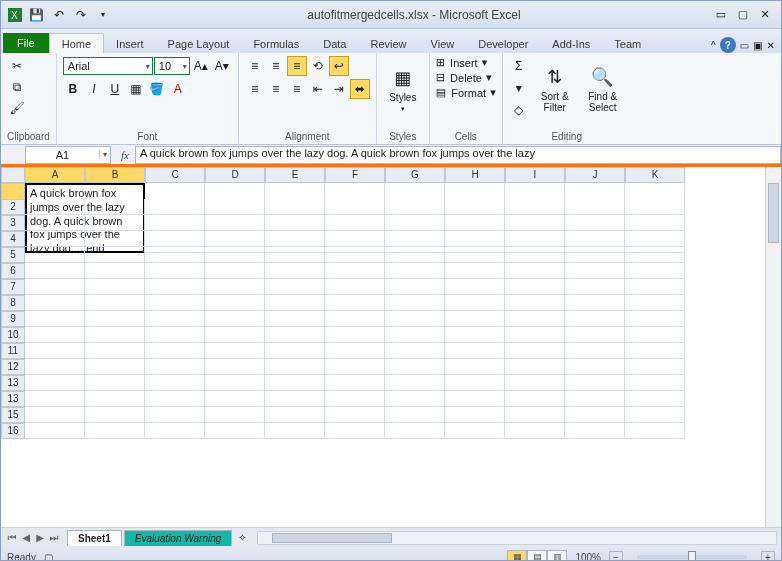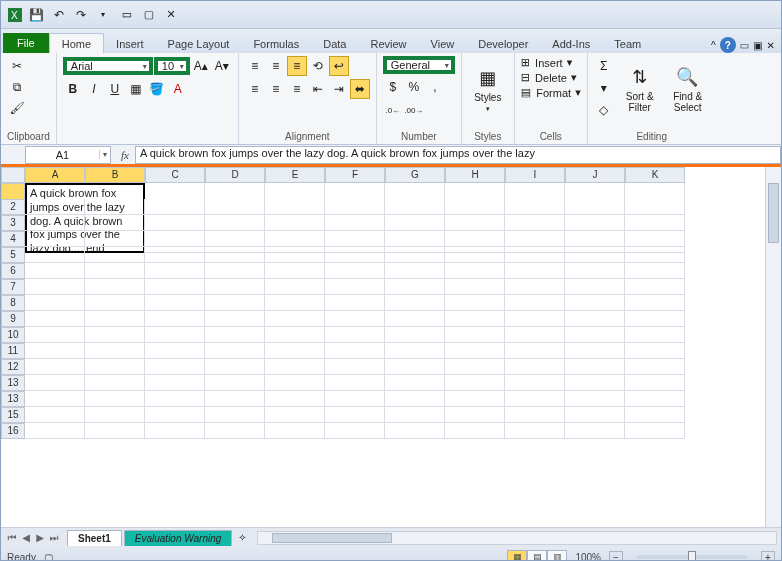--- a/index.html
+++ b/index.html
@@ -20,21 +20,21 @@
 .group { border-right: 1px solid #d0d7e2; padding: 3px 6px 2px; display: flex; flex-direction: column; position:relative; }
 .group-body { flex: 1; display: flex; align-items: flex-start; gap: 4px; }
 .group-label { text-align: center; font-size: 10px; color: #555; padding-top: 1px; position:relative; }
 .bigbtn { display: flex; flex-direction: column; align-items: center; justify-content: center; width: 40px; height: 66px; gap: 2px; }
 .bigbtn .ic { width: 24px; height: 24px; display:flex;align-items:center;justify-content:center;font-size:18px; }
 .bigbtn .lbl { font-size: 10px; text-align: center; line-height: 1.1; }
 .smbtn { width: 20px; height: 20px; display: flex; align-items: center; justify-content: center; font-size: 12px; border: 1px solid transparent; }
 .smbtn.hl { background: #ffd966; border: 1px solid #c5a020; }
 .col { display: flex; flex-direction: column; gap: 1px; }
 .row { display: flex; gap: 1px; align-items: center; }
-.combo { border: 4px solid #15803d; background: #fff; height: 18px; display: flex; align-items: center; padding: 0 14px 0 4px; font-size: 11px; position: relative; }
+.combo { border: 1px solid #15803d; background: #fff; height: 18px; display: flex; align-items: center; padding: 0 14px 0 4px; font-size: 11px; position: relative; }
 .combo::after { content:"▾"; position:absolute; right:2px; font-size:8px; color:#555; }
 .fx-bar { height: 22px; border-bottom: 3px solid #f97316; display: flex; align-items: center; background: #eef2f7; }
 .namebox { width: 86px; height: 18px; border: 1px solid #aab5c5; background: #fff; margin: 0 4px 0 24px; display: flex; align-items: center; }
 .namebox span { flex:1; text-align:center; }
 .namebox::after { content:"▾"; font-size:8px; padding:0 3px; color:#555; border-left:1px solid #ccc; }
 .fx-lbl { font-style: italic; font-family: "Times New Roman", serif; padding: 0 6px; color: #444; }
 .fx-input { flex: 1; height: 18px; border: 1px solid #aab5c5; background: #fff; padding: 0 4px; font-size: 11px; overflow:hidden; white-space:nowrap; }
 .grid-wrap { position: relative; height: 360px; overflow: hidden; background:#fff; }
 .grid { display: grid; grid-template-columns: 24px repeat(11, 60px); grid-auto-rows: 16px; }
 .corner { background: #e8edf3; border: 1px solid #c0c8d4; }
@@ -73,20 +73,23 @@
         <svg width="14" height="14">
           <rect width="14" height="14" fill="#1e7e34"></rect>
           <text x="3" y="11" fill="#fff" font-size="10">X</text>
         </svg>
       </div>
     <div class="ico">💾</div>
     <div class="ico">↶</div>
     <div class="ico">↷</div>
     <div class="ico" style="font-size:8px">▾</div>
   </div>
+  <div class="title-text">
+    <span>autofitmergedcells.xlsx</span> - <span>Microsoft Excel</span>
+  </div>
   <div class="winbtns">
     <div>▭</div>
     <div>▢</div>
     <div>✕</div>
   </div>
 </div>
 
 <div class="tabs">
   <div class="tab file">File</div>
   <div class="tab active">Home</div>
@@ -153,20 +156,21 @@
             <span>▦</span>
           </div>
         <div class="smbtn">
             <span>🪣</span>
           </div>
         <div class="smbtn">
             <span style="color:#c00">A</span>
           </div>
       </div>
     </div>
+    <div class="group-label">Font</div>
   </div>
 
   <div class="group">
     <div class="group-body col" style="gap:3px">
       <div class="row">
         <div class="smbtn">≡</div>
         <div class="smbtn">≡</div>
         <div class="smbtn hl">≡</div>
         <div class="smbtn">⟲</div>
         <div class="smbtn hl">
@@ -180,35 +184,20 @@
         <div class="smbtn">⇤</div>
         <div class="smbtn">⇥</div>
         <div class="smbtn hl">
             <span>⬌</span>
           </div>
       </div>
     </div>
     <div class="group-label">Alignment</div>
   </div>
 
-  <div class="group">
-    <div class="group-body col" style="gap:3px">
-      <div class="combo" style="width:72px">General</div>
-      <div class="row">
-        <div class="smbtn">$</div>
-        <div class="smbtn">%</div>
-        <div class="smbtn">,</div>
-      </div>
-      <div class="row">
-        <div class="smbtn" style="font-size:8px">.0←</div>
-        <div class="smbtn" style="font-size:8px">.00→</div>
-      </div>
-    </div>
-    <div class="group-label">Number</div>
-  </div>
 
   <div class="group">
     <div class="group-body">
       <div class="bigbtn">
         <div class="ic">▦</div>
         <div class="lbl">Styles</div>
         <div style="font-size:7px">▾</div>
       </div>
     </div>
     <div class="group-label">Styles</div>

